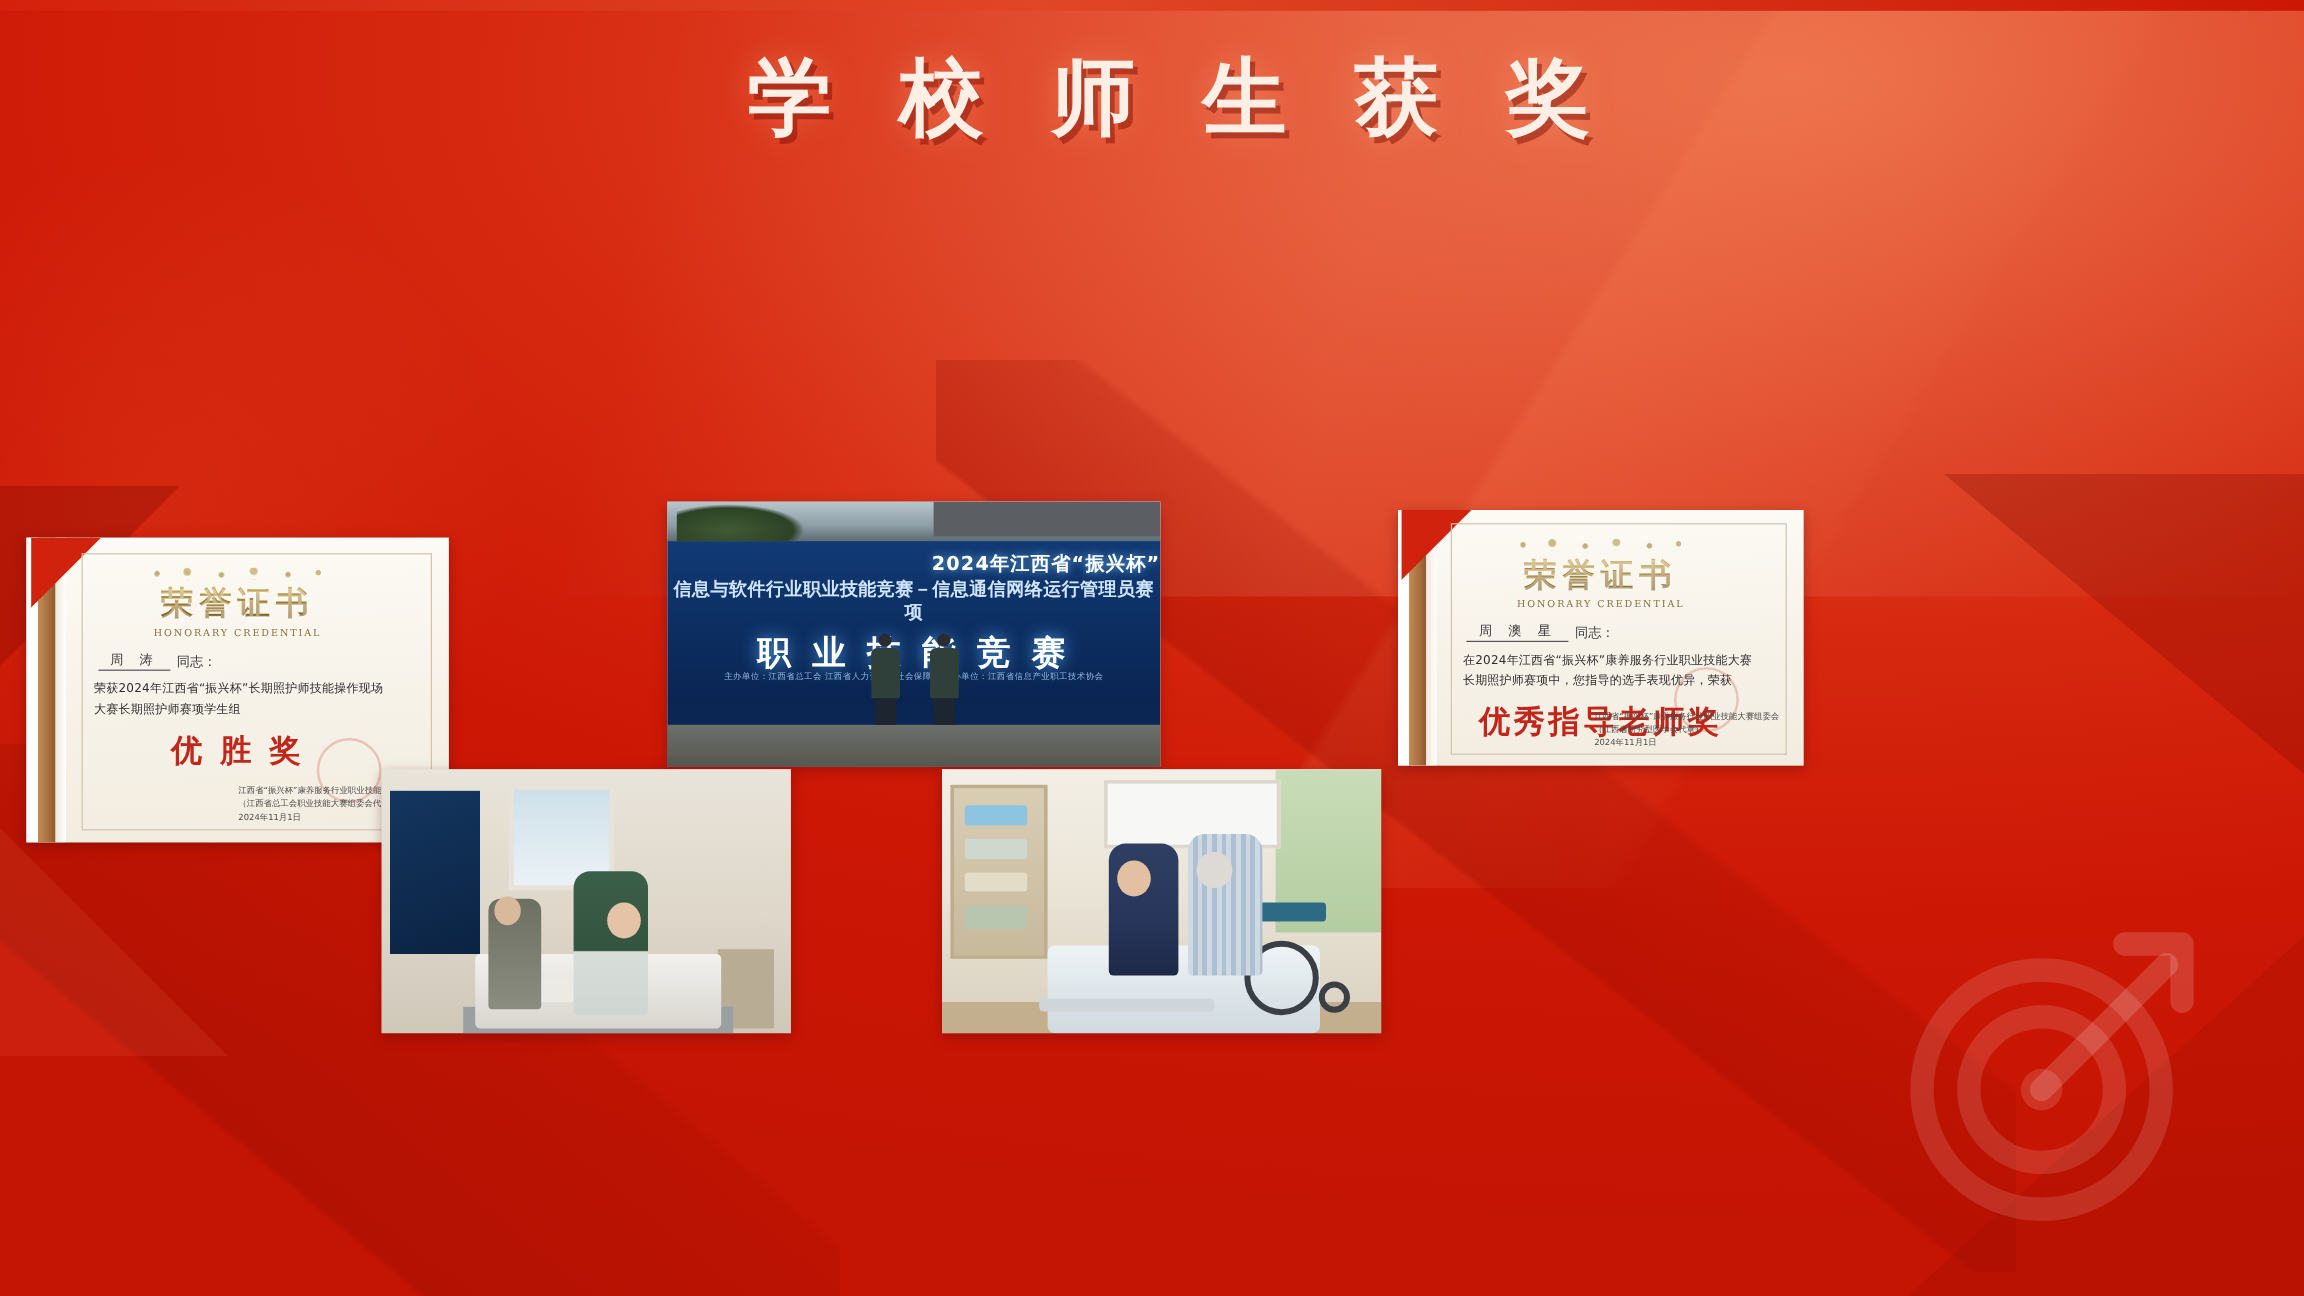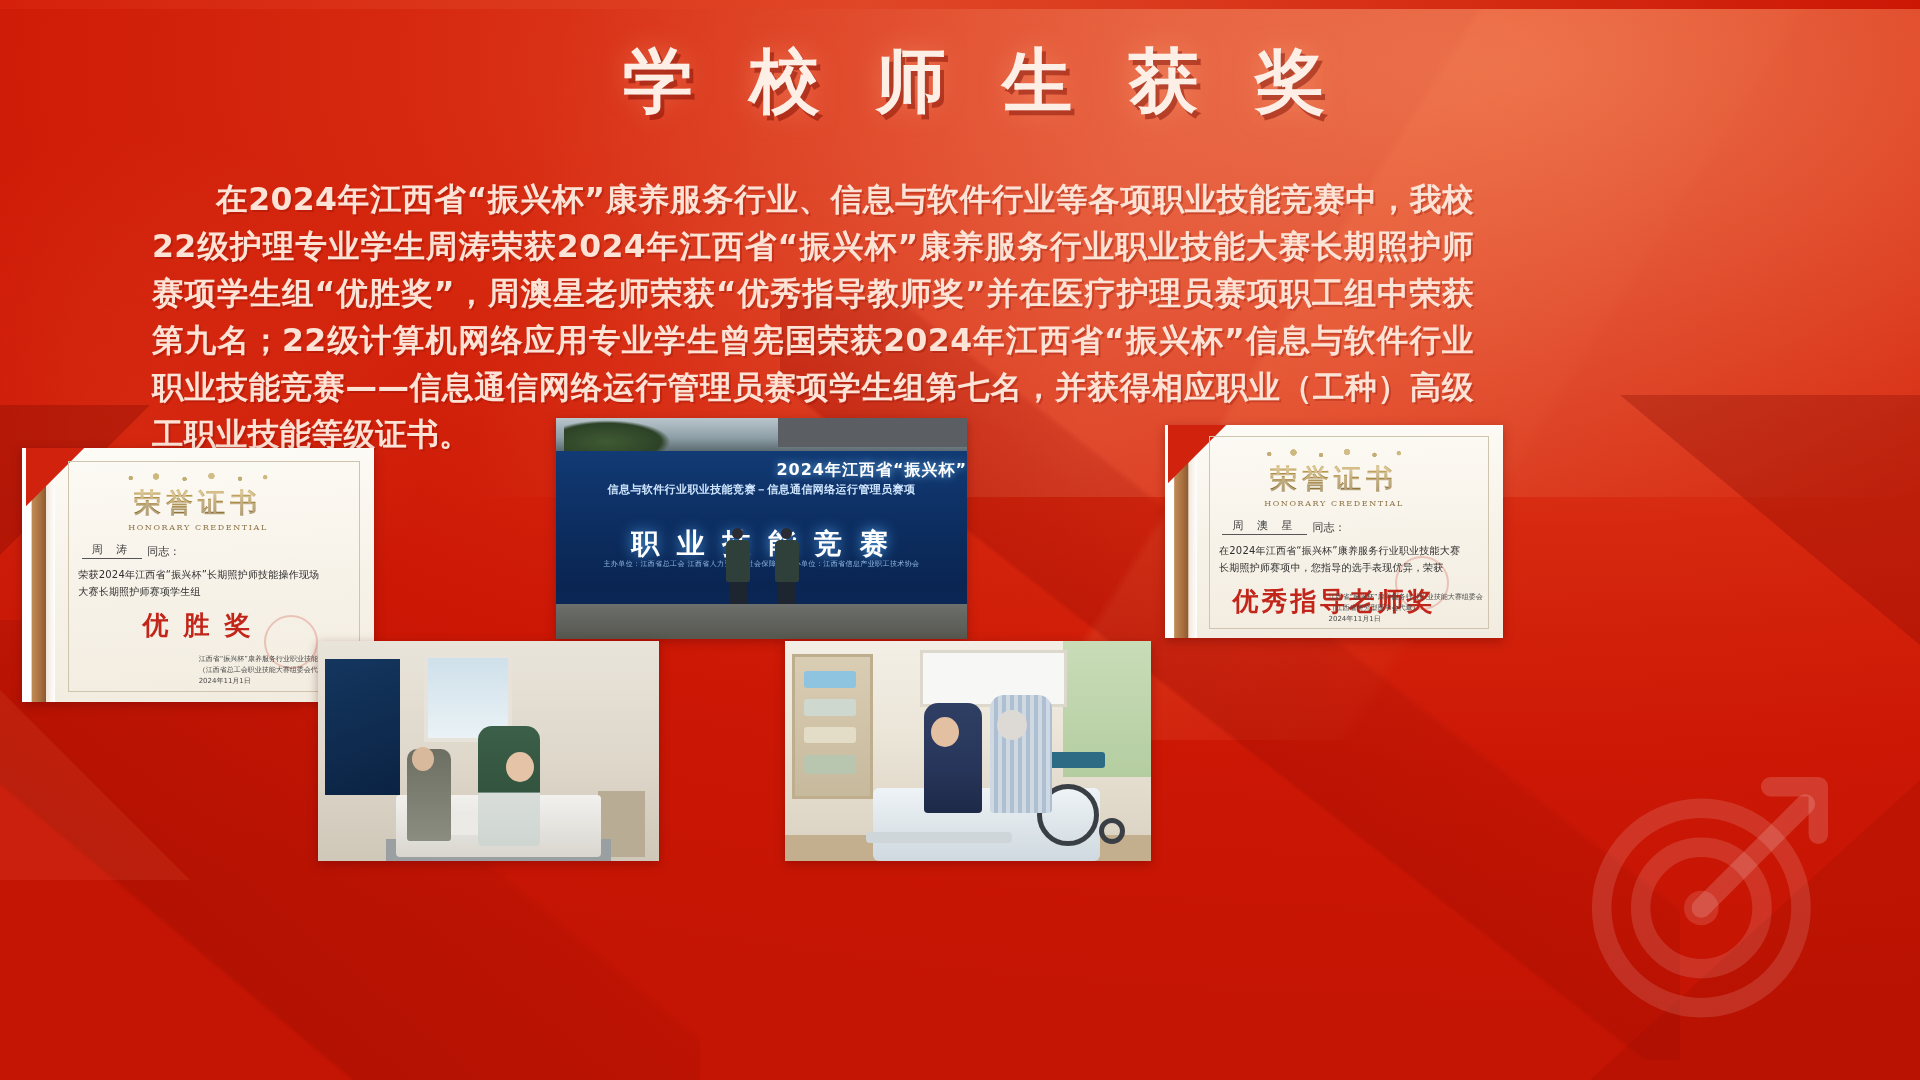--- a/index.html
+++ b/index.html
@@ -204,21 +204,21 @@
   .banner-wall{position:absolute;right:0;top:0;width:46%;height:13%;background:#5b5f63;}
   .banner-title{
     position:absolute; left:0; right:0; top:19%;
     text-align:right; color:#ffffff; font-weight:bold;
     font-size:16px; letter-spacing:1px;
     text-shadow:0 0 8px rgba(120,200,255,.8);
   }
   .banner-sub{
     position:absolute; left:0; right:0; top:29%;
     text-align:center; color:#cfe6ff; font-weight:bold;
-    font-size:11px; letter-spacing:.4px;
+    font-size:15px; letter-spacing:.4px;
   }
   .banner-main{
     position:absolute; left:0; right:0; top:41%;
     text-align:center; color:#ffffff; font-weight:bold;
     font-size:28px; letter-spacing:4px;
     text-shadow:0 0 14px rgba(90,180,255,.9), 0 3px 0 rgba(10,40,90,.6);
     margin-top:16px;
   }
   .banner-foot{
     position:absolute; left:0; right:0; top:64%;
@@ -295,21 +295,20 @@
   <div class="bg-diag-c"></div>
   <div class="corner-tri-left"></div>
   <div class="corner-tri-left2"></div>
   <div class="corner-tri-right"></div>
   <div class="corner-tri-right2"></div>
   <div class="bg-topband"></div>
 
 
   <div class="title">学 校 师 生 获 奖</div>
 
-  <div class="body-text">在2024年江西省“振兴杯”康养服务行业、信息与软件行业等各项职业技能竞赛中，我校22级护理专业学生周涛荣获2024年江西省“振兴杯”康养服务行业职业技能大赛长期照护师赛项学生组“优胜奖”，周澳星老师荣获“优秀指导教师奖”并在医疗护理员赛项职工组中荣获第九名；22级计算机网络应用专业学生曾宪国荣获2024年江西省“振兴杯”信息与软件行业职业技能竞赛——信息通信网络运行管理员赛项学生组第七名，并获得相应职业（工种）高级工职业技能等级证书。</div>
 
   <svg class="target-icon" viewBox="0 0 120 120">
     <circle cx="56" cy="66" r="46" fill="none" stroke="rgba(255,255,255,0.13)" stroke-width="9"></circle>
     <circle cx="56" cy="66" r="28" fill="none" stroke="rgba(255,255,255,0.13)" stroke-width="9"></circle>
     <circle cx="56" cy="66" r="8" fill="rgba(255,255,255,0.13)"></circle>
     <path d="M56 66 L104 18" stroke="rgba(255,255,255,0.16)" stroke-width="9" stroke-linecap="round"></path>
     <path d="M88 10 L110 10 L110 32" fill="none" stroke="rgba(255,255,255,0.16)" stroke-width="9" stroke-linejoin="round" stroke-linecap="round"></path>
   </svg>
 
   <div class="photo" style="left:22px; top:448px; width:352px; height:254px;">

